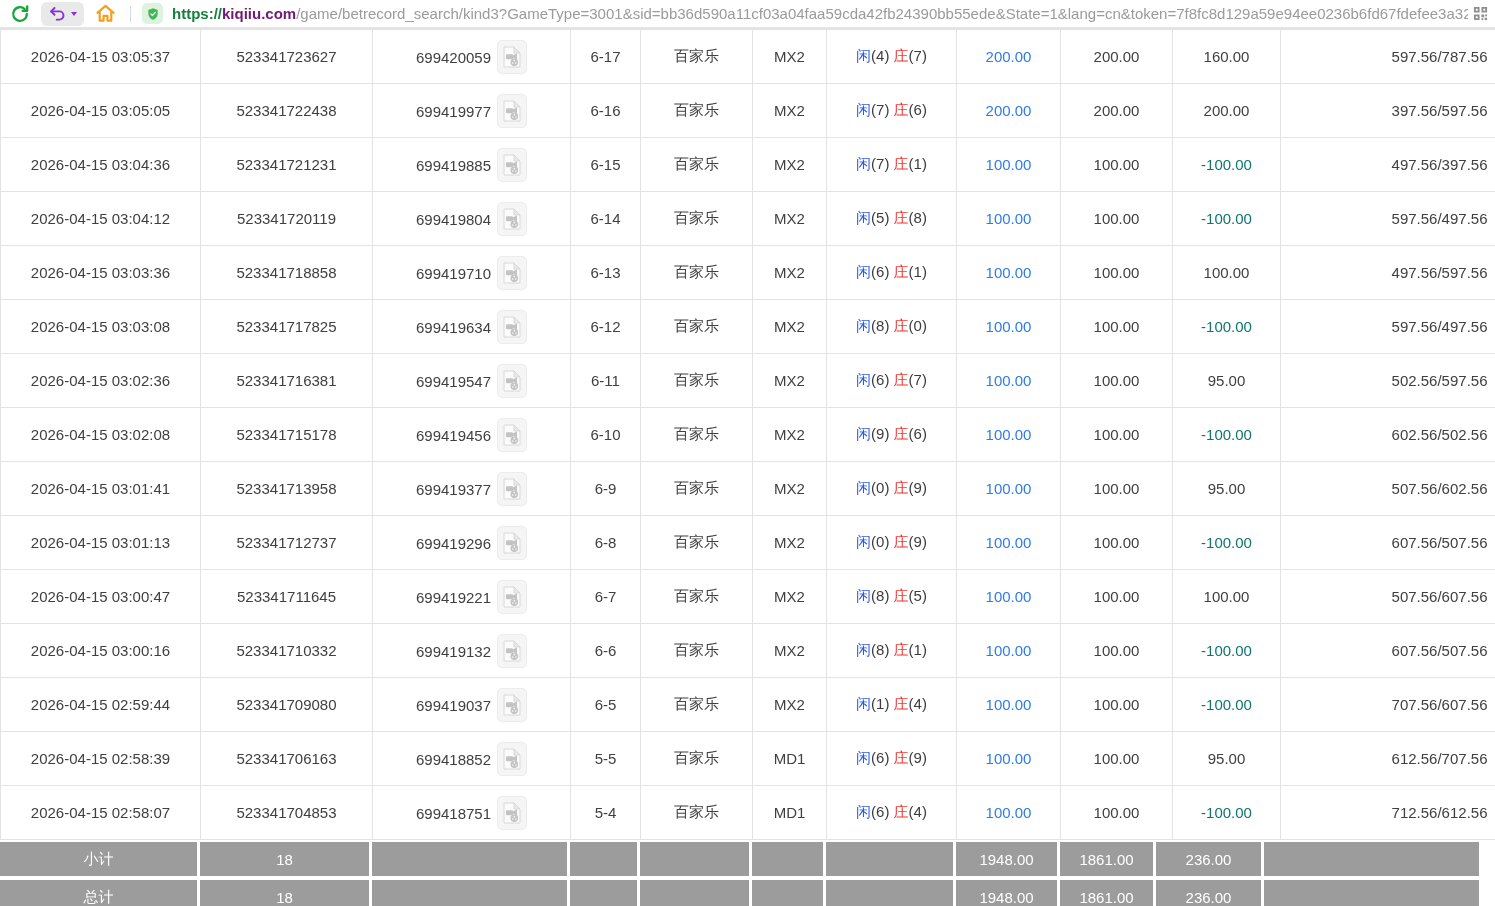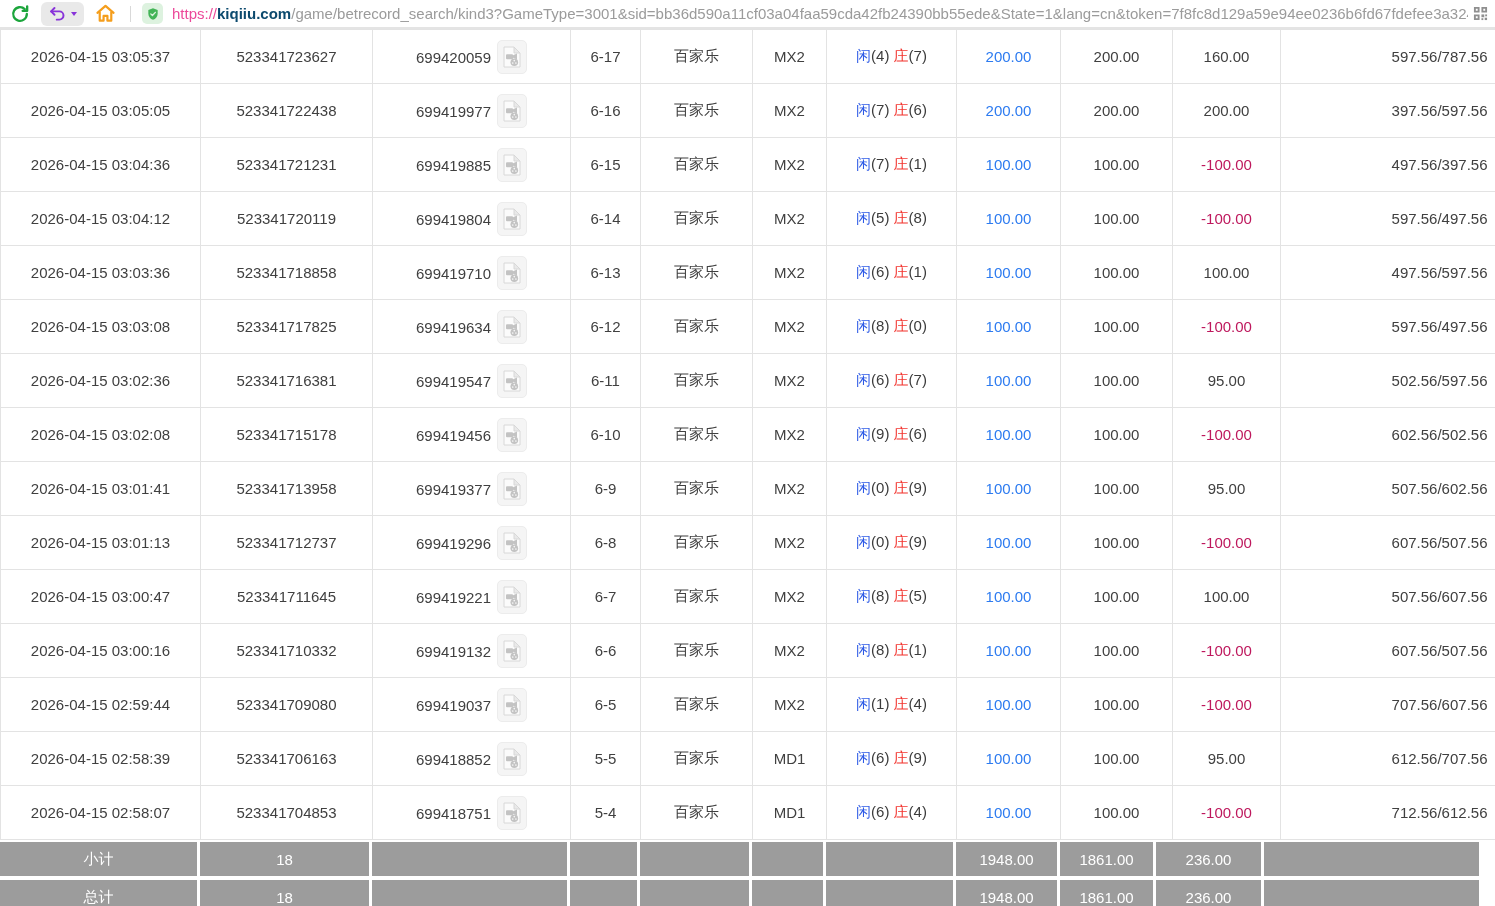--- a/index.html
+++ b/index.html
@@ -10,34 +10,34 @@
   }
 
   
   .toolbar { height:29px; display:flex; align-items:center; padding-left:6px; border-bottom:2px solid #e4e4e4; }
   .tb-btn { display:flex; align-items:center; justify-content:center; width:28px; height:26px; cursor:pointer; flex:0 0 auto; }
   .undo-group { display:flex; align-items:center; background:#e9e9e9; border-radius:6px; height:24px; padding:0 7px; margin:0 7px; gap:4px; cursor:pointer; flex:0 0 auto; }
   .caret { width:0; height:0; border-left:3.5px solid transparent; border-right:3.5px solid transparent; border-top:4.5px solid #8833d9; }
   .sep { width:1px; height:16px; background:#d9d9d9; margin:0 11px; flex:0 0 auto; }
   .shield-bg { background:#ddf2df; border-radius:5px; width:21px; height:21px; display:flex; align-items:center; justify-content:center; margin-right:9px; flex:0 0 auto; }
   .url { flex:1 1 auto; white-space:nowrap; overflow:hidden; font-size:15px; }
-  .scheme { color:#ec4899; }
-  .domain { color:#0c4a6e; font-weight:700; }
+  .scheme { color:#15803d;font-weight:bold; }
+  .domain { color:#701a75; font-weight:700; }
   .path   { color:#9b9b9b; }
   .qr { margin:0 7px 0 5px; display:flex; flex:0 0 auto; cursor:pointer; }
 
   
   table { width:1495px; table-layout:fixed; border-collapse:collapse; }
   td { border:1px solid #e3e3e3; height:54px; text-align:center; font-size:15px; color:#404040; padding:0; overflow:hidden; }
   .c-balance { text-align:right; padding-right:8px; border-right:none;margin-top:24px; }
   .player { color:#2e5be6; }
   .banker { color:#f2342e; }
   .pts    { color:#3c3c3c; }
   .c-bet  { color:#2d7bf0; }
-  .neg    { color:#be185d; }
+  .neg    { color:#0f766e; }
   .gid { vertical-align:middle; }
   .vbtn { display:inline-flex; align-items:center; justify-content:center; width:30px; height:34px;
           background:#f5f5f5; border:1px solid #ececec; border-radius:5px; margin-left:6px;
           vertical-align:middle; cursor:pointer; padding:0; }
 
   
   .summary-row { display:flex; margin-top:2px; }
   .summary-row + .summary-row { margin-top:4px; }
   .sum-cell { background:#9c9c9c; color:#fff; font-size:15px; height:34px;
               display:flex; align-items:center; justify-content:center;

